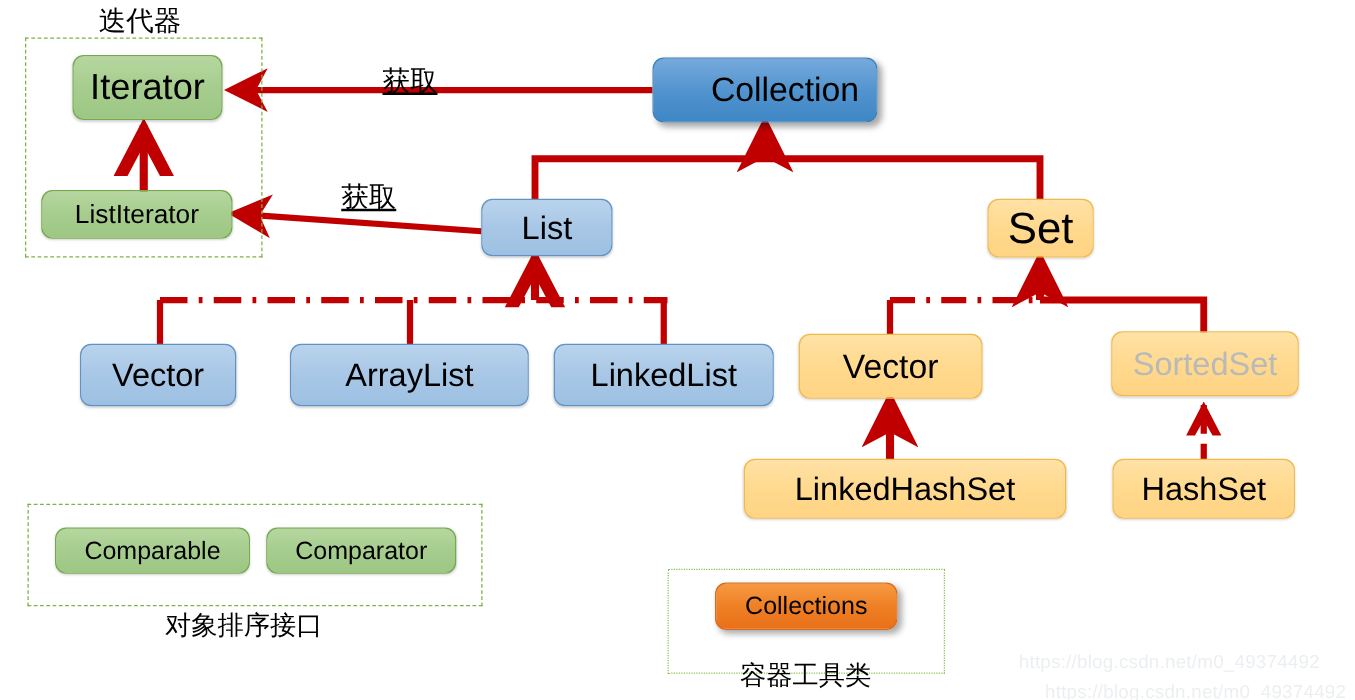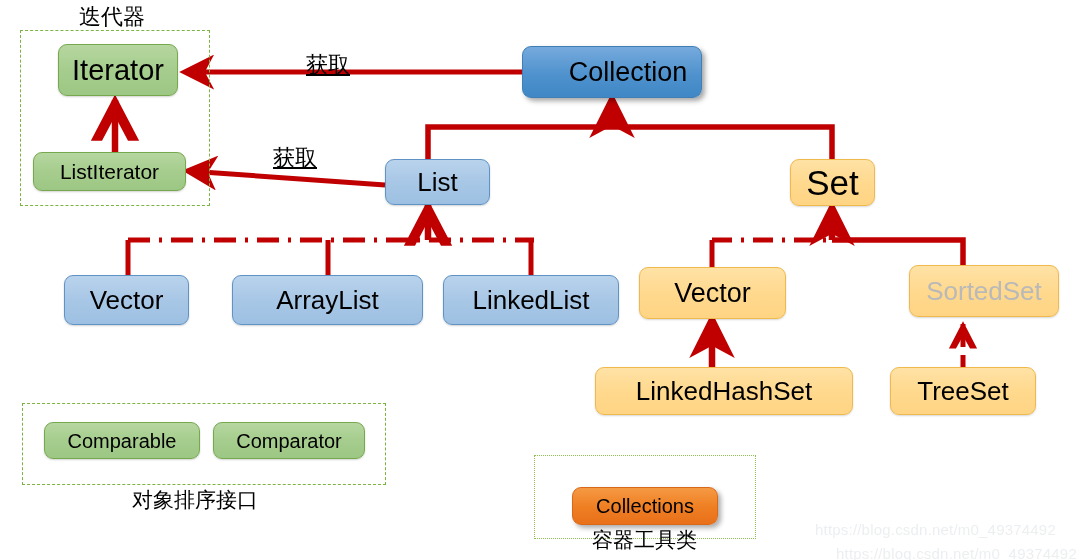--- a/index.html
+++ b/index.html
@@ -197,41 +197,41 @@
   </div>
 
   <div class="node blue" style="left:443px;top:275px;width:176px;height:50px;font-size:26px;">
     <span>LinkedList</span>
   </div>
 
   <div class="node amber" style="left:639px;top:267px;width:147px;height:52px;font-size:27px;">
     <span>Vector</span>
   </div>
 
-  <div class="node amber muted" style="left:889px;top:265px;width:150px;height:52px;font-size:26px;margin-left:20px;">
+  <div class="node amber muted" style="left:889px;top:265px;width:150px;height:52px;font-size:26px;">
     <span>SortedSet</span>
   </div>
 
   <div class="node amber" style="left:595px;top:367px;width:258px;height:48px;font-size:26px;">
     <span>LinkedHashSet</span>
   </div>
 
   <div class="node amber" style="left:890px;top:367px;width:146px;height:48px;font-size:26px;">
-    <span>TreeSet</span>
+    <span>HashSet</span>
   </div>
 
   <div class="node green" style="left:44px;top:422px;width:156px;height:37px;font-size:20px;">
     <span>Comparable</span>
   </div>
 
   <div class="node green" style="left:213px;top:422px;width:152px;height:37px;font-size:20px;">
     <span>Comparator</span>
   </div>
 
-  <div class="node orange" style="left:572px;top:487px;width:146px;height:38px;font-size:20px;">
+  <div class="node orange" style="left:572px;top:466px;width:146px;height:38px;font-size:20px;">
     <span>Collections</span>
   </div>
 
   <div class="watermark" style="left:815px;top:521px;font-size:15px;">https://blog.csdn.net/m0_49374492</div>
 
   <div class="watermark" style="left:836px;top:545px;font-size:15px;">https://blog.csdn.net/m0_49374492</div>
 
 </div>
 
 </body></html>

